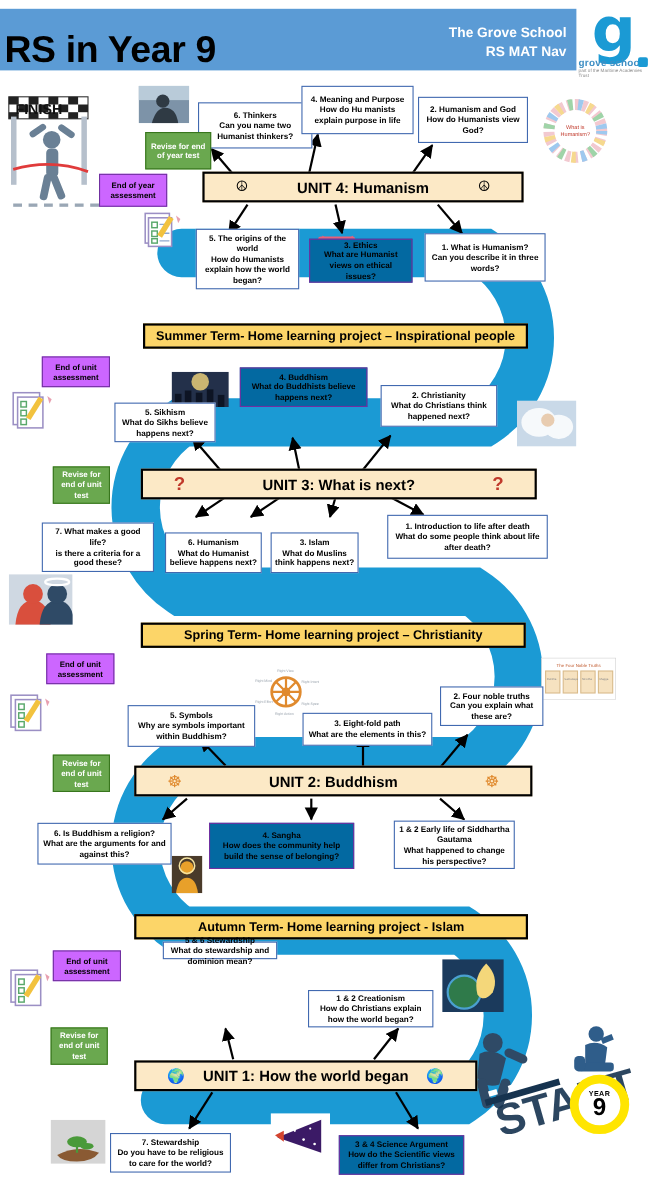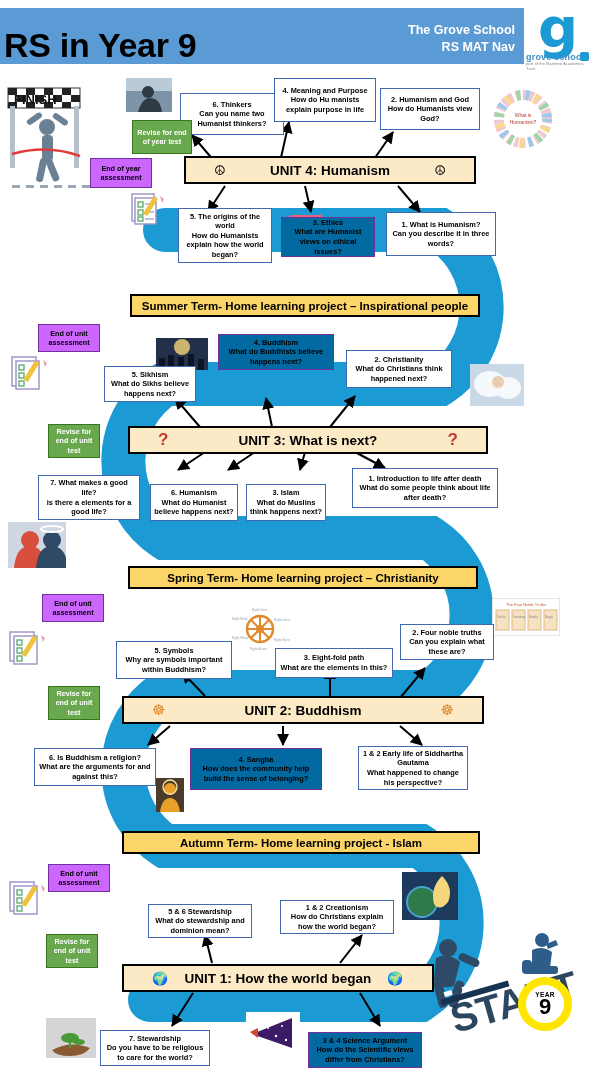--- a/index.html
+++ b/index.html
@@ -448,21 +448,21 @@
   <div class="qbox mag" style="left:218px;top:334px;width:116px;height:36px">
     <span><b>4. Buddhism</b><br>
     <span>What do Buddhists believe happens next?</span></span>
   </div>
   <div class="qbox" style="left:346px;top:350px;width:106px;height:38px">
     <span><b>2. Christianity</b><br>
     <span>What  do Christians think happened next?</span></span>
   </div>
   <div class="qbox" style="left:38px;top:475px;width:102px;height:45px">
     <span><b>7. What makes a good life?</b><br>
-    <span>is there a elements for a good  life?</span></span>
+    <span>is there a criteria for a good  these?</span></span>
   </div>
   <div class="qbox" style="left:150px;top:484px;width:88px;height:37px">
     <span><b>6. Humanism</b><br>
     <span>What do Humanist believe happens next?</span></span>
   </div>
   <div class="qbox" style="left:246px;top:484px;width:80px;height:37px">
     <span><b>3. Islam</b><br>
     <span>What do Muslins think happens next?</span></span>
   </div>
   <div class="qbox" style="left:352px;top:468px;width:146px;height:40px">
@@ -510,21 +510,21 @@
   <div class="tag green" style="left:20px;top:686px;width:52px;height:34px">Revise for end of unit test</div>
 
   <div class="term" style="left:122px;top:831px;width:358px;height:23px">Autumn Term- Home learning project - Islam</div>
 
   <div class="unit" style="left:122px;top:964px;width:312px;height:28px">
     <span class="ico l" style="font-size:13px">🌍</span>
     <span>UNIT 1: How the world began</span>
     <span class="ico r" style="font-size:13px">🌍</span>
   </div>
 
-  <div class="qbox" style="left:148px;top:904px;width:104px;height:34px">
+  <div class="qbox" style="left:148px;top:856px;width:104px;height:16px">
     <span><b>5 &amp; 6 Stewardship</b><br>
     <span>What do stewardship and dominion mean?</span></span>
   </div>
   <div class="qbox" style="left:280px;top:900px;width:114px;height:34px">
     <span><b>1 &amp; 2 Creationism</b><br>
     <span>How do Christians explain how the world began?</span></span>
   </div>
   <div class="qbox" style="left:100px;top:1030px;width:110px;height:36px">
     <span><b>7. Stewardship</b><br>
     <span>Do you have to be religious to care for the world?</span></span>

